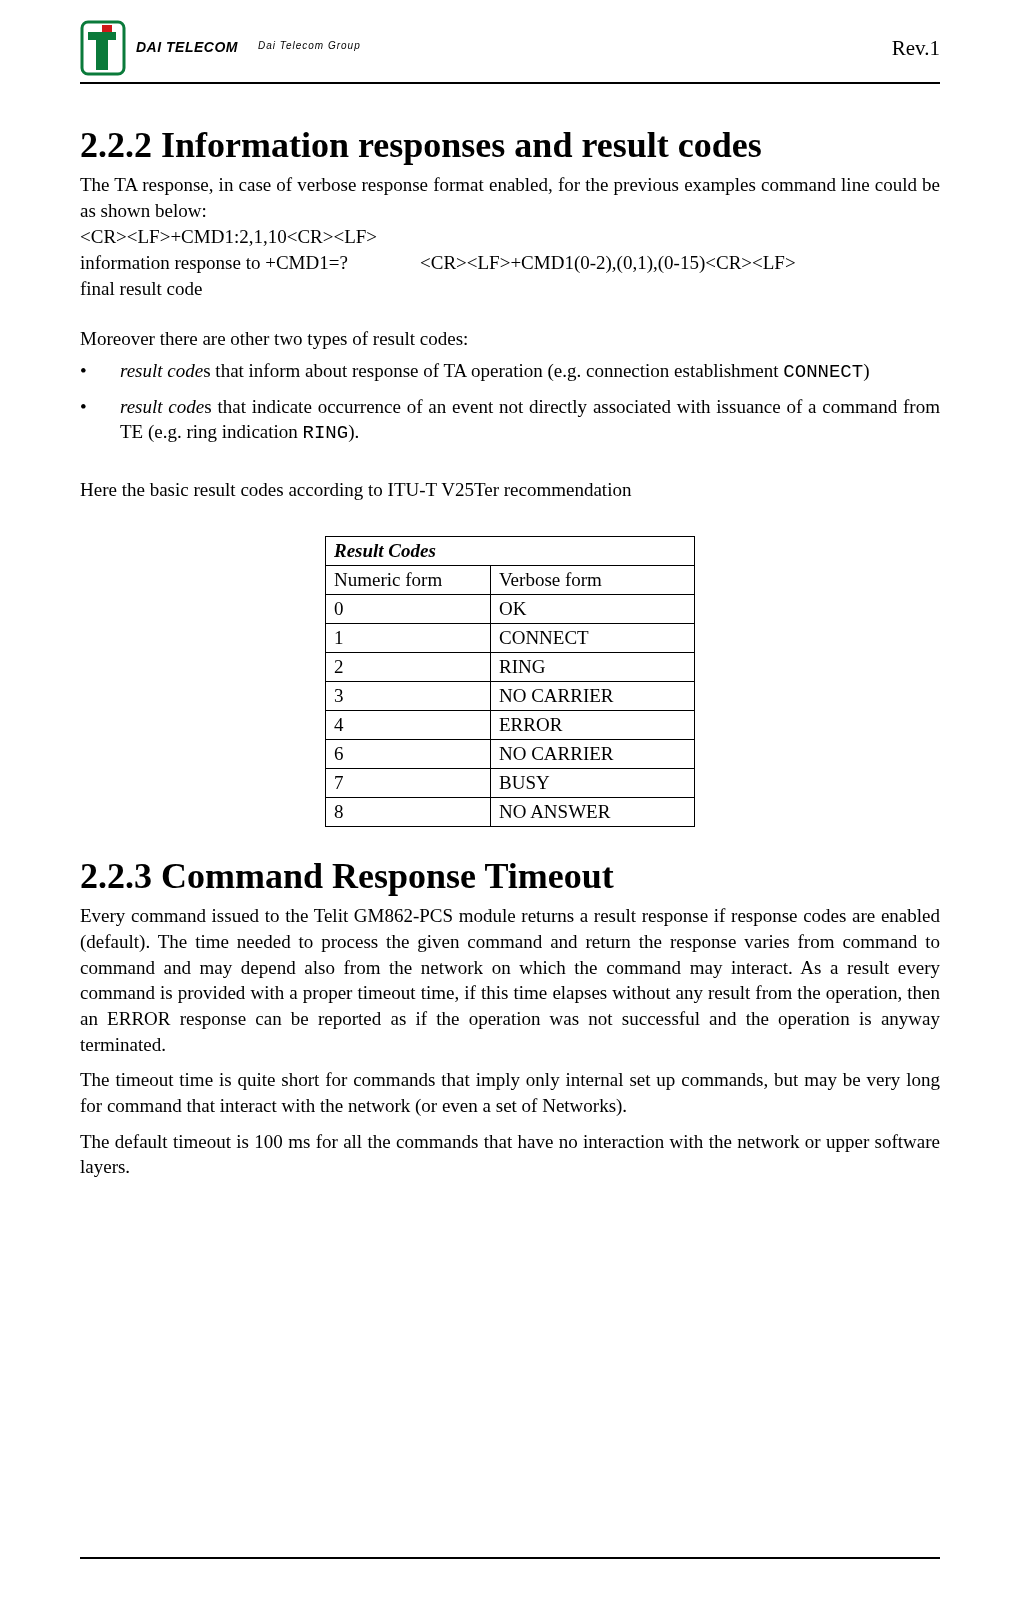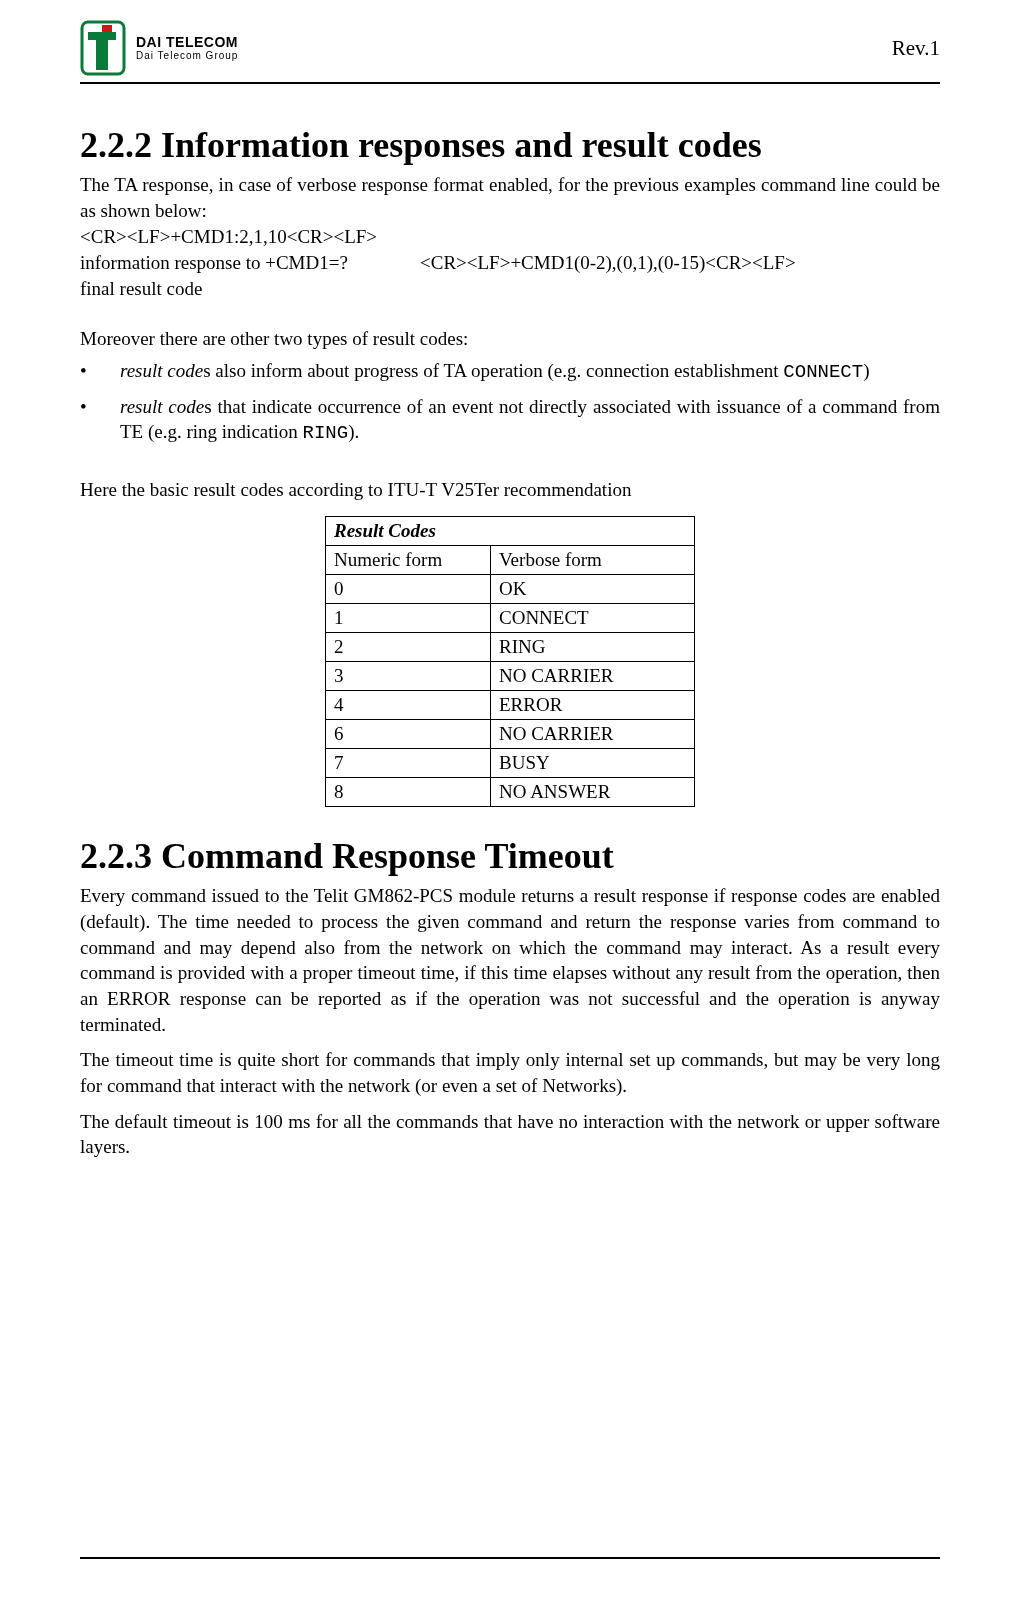--- a/index.html
+++ b/index.html
@@ -35,33 +35,35 @@
       width: 46px;
       height: 56px;
       position: relative;
     }
     .logo-icon svg {
       width: 100%;
       height: 100%;
     }
     .logo-text {
       display: flex;
-      flex-direction: column;
+      flex-direction: row;
       line-height: 1.1;
+      font-style: italic;
     }
     .logo-text .line1 {
       font-family: Arial, sans-serif;
       font-weight: bold;
       font-size: 14px;
       letter-spacing: 0.5px;
     }
     .logo-text .line2 {
       font-family: Arial, sans-serif;
       font-size: 10px;
       letter-spacing: 1px;
+      padding-left: 20px;
     }
     .header-center {
       text-align: center;
       font-family: Arial, Helvetica, sans-serif;
       font-weight: bold;
       font-size: 21px;
       line-height: 1.25;
       flex: 1;
     }
     .header-rev {
@@ -115,21 +117,21 @@
       font-size: 19px;
     }
     .italic {
       font-style: italic;
     }
     .mono {
       font-family: "Courier New", Courier, monospace;
     }
     table.result-codes {
       border-collapse: collapse;
-      margin: 14px auto 28px auto;
+      margin: 34px auto 28px auto;
       min-width: 370px;
     }
     table.result-codes th,
     table.result-codes td {
       border: 1px solid #000;
       padding: 3px 8px;
       text-align: left;
       font-weight: normal;
     }
     table.result-codes th {
@@ -193,21 +195,21 @@
 <div class="info-row">
   <span class="label">final result code</span>
 </div>
 
 <div class="spacer"></div>
 
 <p>Moreover there are other two types of result codes:</p>
 
 <ul class="bullets">
   <li>
-    <span class="italic">result code</span><span>s also inform about progress of TA operation (e.g. connection establishment </span><span class="mono">CONNECT</span><span>)</span>
+    <span class="italic">result code</span><span>s that inform about response of TA operation (e.g. connection establishment </span><span class="mono">CONNECT</span><span>)</span>
   </li>
   <li>
     <span class="italic">result code</span><span>s that indicate occurrence of an event not directly associated with issuance of a command from TE (e.g. ring indication </span><span class="mono">RING</span><span>).</span>
   </li>
 </ul>
 
 <div class="spacer"></div>
 
 <p>Here the basic result codes according to ITU-T V25Ter recommendation</p>
 

